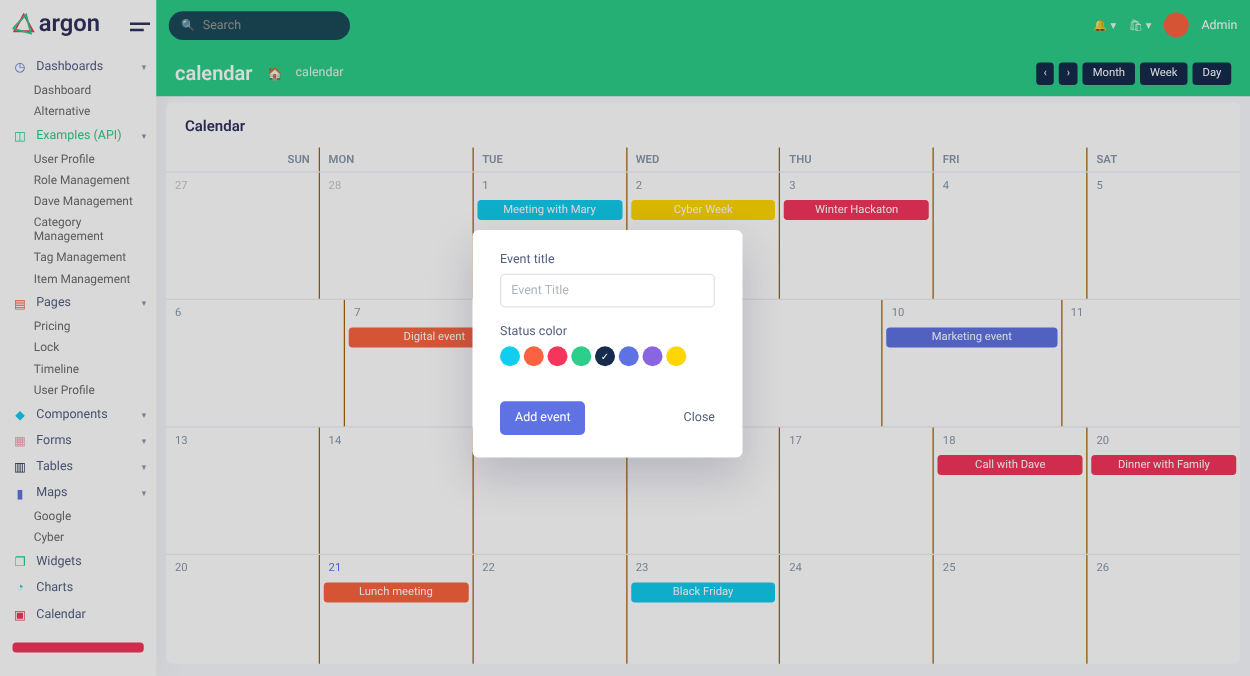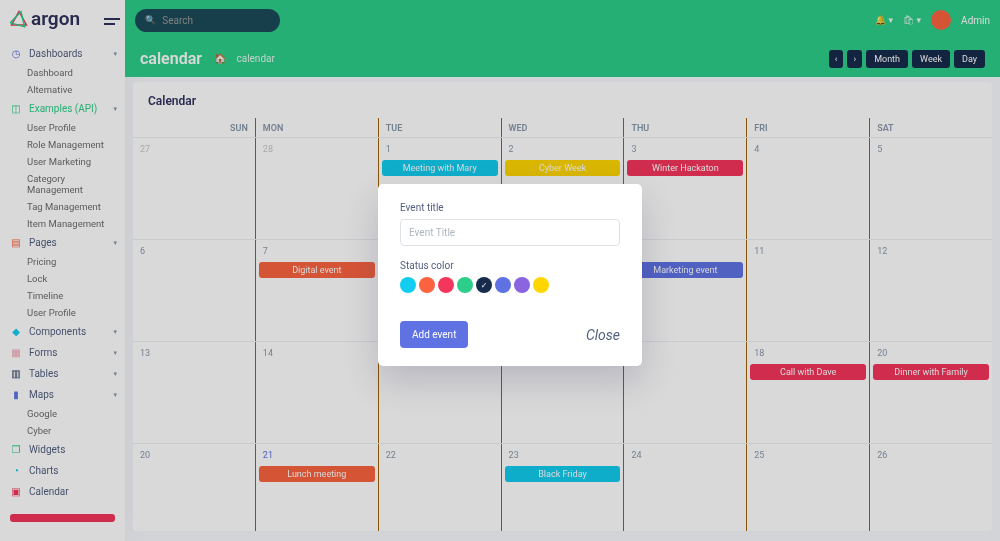--- a/index.html
+++ b/index.html
@@ -42,29 +42,29 @@
 .cal-cell { flex:1; border-left:1px solid #a16207; font-size:9px; color:#8898aa; position:relative; min-height:101px; }
 .cal-row.hdr .cal-cell { min-height:0; padding:5px 7px 4px; font-weight:600; }
 .cal-cell:first-child { border-left:none;text-align:right; }
 .daynum { position:absolute; top:6px; left:7px; font-size:9px; }
 .daynum.other { color:#c8c8c8; }
 .daynum.today { font-weight:400; color:#5e72e4; }
 .events { position:absolute; top:22px; left:3px; right:3px; display:flex; flex-direction:column; gap:2px; }
 .event { font-size:9px; color:#fff; padding:3px 6px; border-radius:3px; white-space:nowrap; overflow:hidden; text-overflow:ellipsis;text-align:center; }
 .ev-info{background:#11cdef;} .ev-warning{background:#fb6340;color:#fff;} .ev-warning.y{background:#ffd600;color:#fff;} .ev-danger{background:#f5365c;} .ev-primary{background:#5e72e4;}
 .backdrop { position:absolute; inset:0; background:rgba(0,0,0,0.15); }
-.modal { position:absolute; width:264px; background:#fff; border-radius:5px; left:378px; top:184px; padding:18px 22px 18px; box-shadow:0 15px 35px rgba(50,50,93,0.2); }
+.modal { position:absolute; width:216px; background:#fff; border-radius:5px; left:378px; top:184px; padding:18px 22px 18px; box-shadow:0 15px 35px rgba(50,50,93,0.2); }
 .modal label { font-size:10px; color:#525f7f; display:block; margin-bottom:6px; }
 .modal input[type=text] { width:100%; border:1px solid #dee2e6; border-radius:4px; padding:7px 8px; font-size:10px; color:#8898aa; margin-bottom:14px; }
 .modal input[type=text]::placeholder { color:#adb5bd; }
 .swatches { display:flex; gap:3px; margin-bottom:28px; }
 .swatch { width:16px; height:16px; border-radius:50%; cursor:pointer; display:flex; align-items:center; justify-content:center; color:#fff; font-size:8px; }
 .modal-actions { display:flex; align-items:center; }
 .btn-add { background:#5e72e4; color:#fff; font-size:10px; border:none; border-radius:4px; padding:8px 12px; cursor:pointer; }
-.btn-close { margin-left:auto; font-size:14px; color:#525f7f; background:none; border:none; cursor:pointer;font-style:italic; }
+.btn-close { margin-left:auto; font-size:10px; color:#525f7f; background:none; border:none; cursor:pointer; }
 </style>
 </head>
 <body>
 
 <div class="sidebar">
   <div class="logo">
     <span class="logo-mark">
       <svg viewBox="0 0 24 24">
           <polygon points="12,2 22,20 2,20" fill="none" stroke="#f5365c" stroke-width="2"></polygon>
           <polygon points="12,2 22,20 2,20" fill="none" stroke="#2dce89" stroke-width="2" transform="rotate(15 12 12)"></polygon>
@@ -84,21 +84,21 @@
       </div>
       <div class="nav-item nav-sub">Dashboard</div>
       <div class="nav-item nav-sub">Alternative</div>
       <div class="nav-item head active">
         <span class="nav-icon" style="color:#2dce89">◫</span>
         <span>Examples (API)</span>
         <span class="caret">▾</span>
       </div>
       <div class="nav-item nav-sub">User Profile</div>
       <div class="nav-item nav-sub">Role Management</div>
-      <div class="nav-item nav-sub">User Marketing</div>
+      <div class="nav-item nav-sub">Dave Management</div>
       <div class="nav-item nav-sub">Category Management</div>
       <div class="nav-item nav-sub">Tag Management</div>
       <div class="nav-item nav-sub">Item Management</div>
       <div class="nav-item head">
         <span class="nav-icon" style="color:#fb6340">▤</span>
         <span>Pages</span>
         <span class="caret">▾</span>
       </div>
       <div class="nav-item nav-sub">Pricing</div>
       <div class="nav-item nav-sub">Lock</div>
@@ -230,23 +230,20 @@
             <div class="daynum">9</div>
           </div>
           <div class="cal-cell">
             <div class="daynum">10</div>
             <div class="events">
               <div class="event ev-primary">Marketing event</div>
             </div>
           </div>
           <div class="cal-cell">
             <div class="daynum">11</div>
-          </div>
-          <div class="cal-cell">
-            <div class="daynum">12</div>
           </div>
         </div>
         <div class="cal-row">
           <div class="cal-cell">
             <div class="daynum">13</div>
           </div>
           <div class="cal-cell">
             <div class="daynum">14</div>
           </div>
           <div class="cal-cell">

